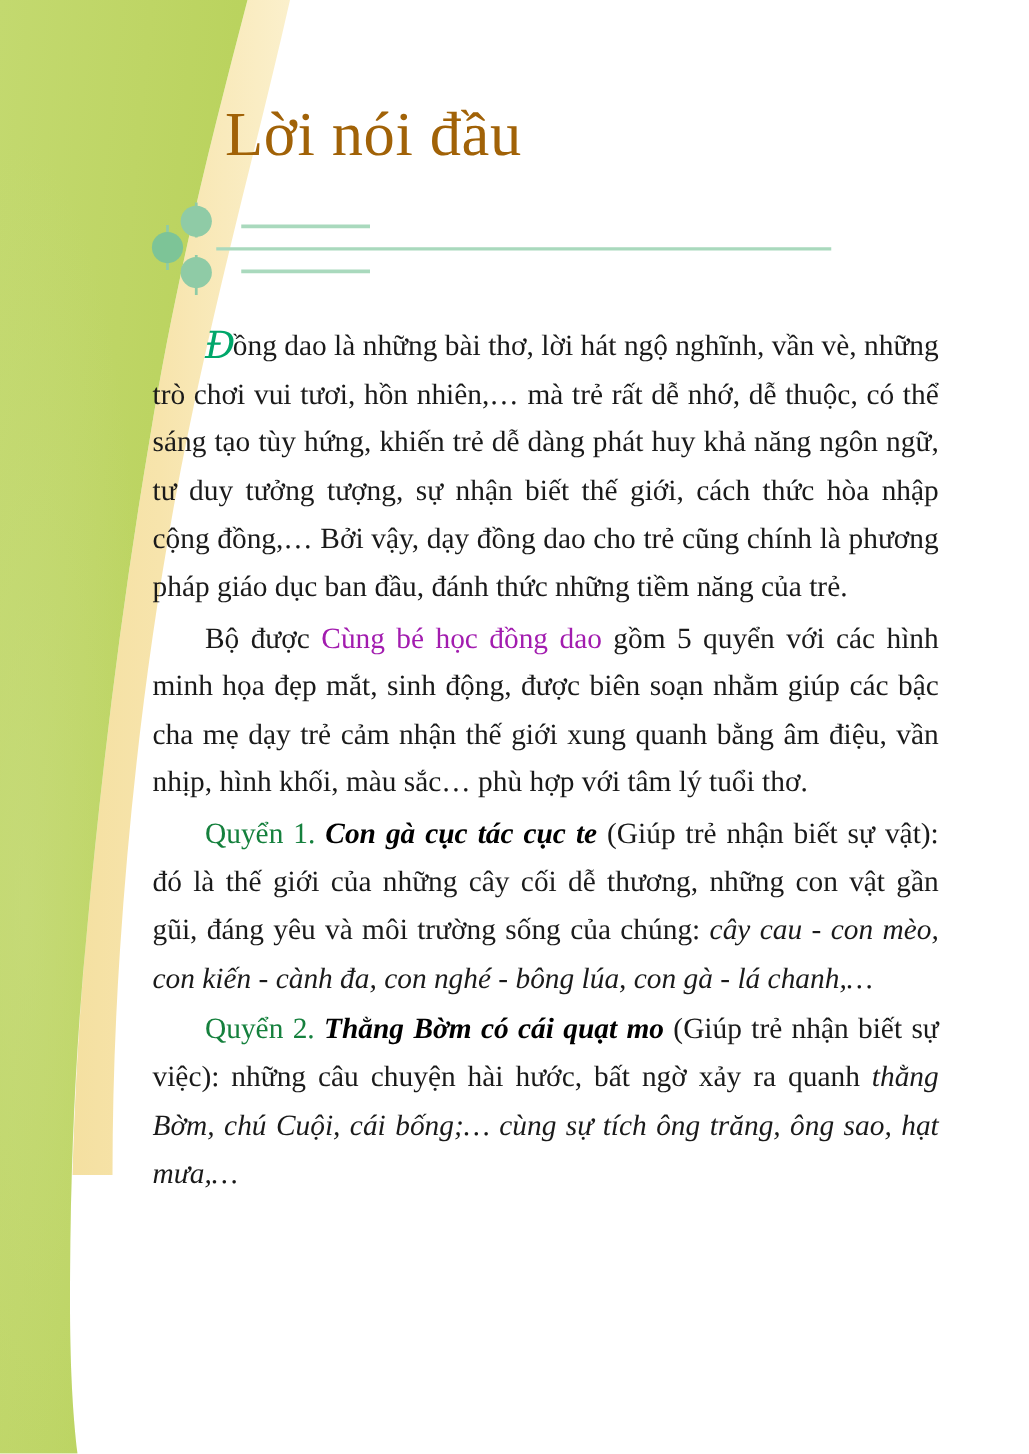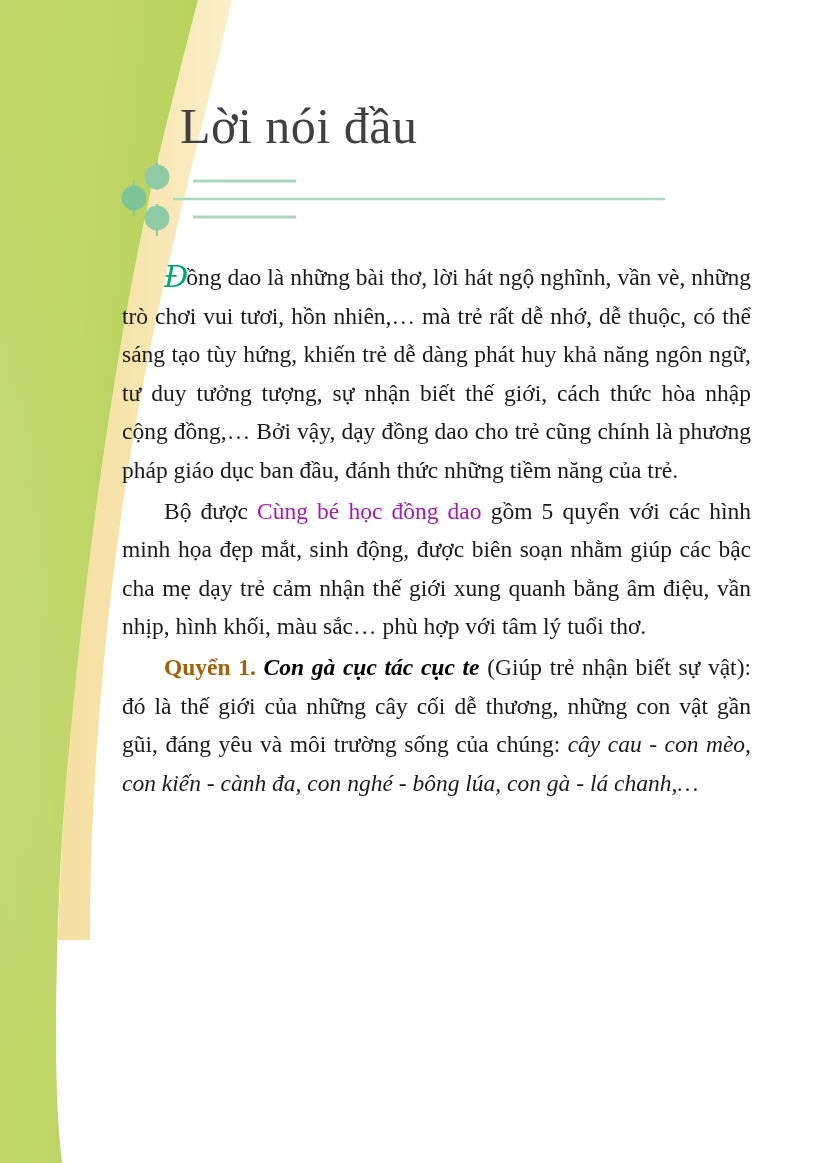--- a/index.html
+++ b/index.html
@@ -37,24 +37,23 @@
   }
 
   #page-title {
     position: absolute;
     left: 180px;
     top: 82px;
     font-family: "Liberation Serif", "DejaVu Serif", serif;
     font-size: 50px;
     line-height: 1;
     letter-spacing: 0.5px;
-    color: #404040;
+    color: #a16207;
     white-space: nowrap;
     font-weight: 400;
-    margin-top: 19px;
   }
 
   
   #ornament {
     position: absolute;
     left: 120px;
     top: 160px;
     width: 560px;
     height: 78px;
   }
@@ -89,22 +88,22 @@
     top: 2px;
     letter-spacing: -2px;
   }
 
   .accent-red {
     color: #a21caf;
     font-weight: normal;
   }
 
   .vol-label {
-    font-weight: bold;
-    color: #a16207;
+    font-weight: normal;
+    color: #15803d;
   }
 
   .book-title {
     font-weight: bold;
     font-style: italic;
     color: #000000;
   }
 
   .em-list {
     font-style: italic;
@@ -185,15 +184,16 @@
   </div>
 
   <div id="content">
 
     <p class="para"><span class="dropcap">Đ</span><span>ồng dao là những bài thơ, lời hát ngộ nghĩnh, vần vè, những trò chơi vui tươi, hồn nhiên,… mà trẻ rất dễ nhớ, dễ thuộc, có thể sáng tạo tùy hứng, khiến trẻ dễ dàng phát huy khả năng ngôn ngữ, tư duy tưởng tượng, sự nhận biết thế giới, cách thức hòa nhập cộng đồng,… Bởi vậy, dạy đồng dao cho trẻ cũng chính là phương pháp giáo dục ban đầu, đánh thức những tiềm năng của trẻ.</span></p>
 
     <p class="para"><span>Bộ được </span><span class="accent-red">Cùng bé học đồng dao</span><span> gồm 5 quyển với các hình minh họa đẹp mắt, sinh động, được biên soạn nhằm giúp các bậc cha mẹ dạy trẻ cảm nhận thế giới xung quanh bằng âm điệu, vần nhịp, hình khối, màu sắc… phù hợp với tâm lý tuổi thơ.</span></p>
 
     <p class="para"><span class="vol-label">Quyển 1.</span><span> </span><span class="book-title">Con gà cục tác cục te</span><span> (Giúp trẻ nhận biết sự vật): đó là thế giới của những cây cối dễ thương, những con vật gần gũi, đáng yêu và môi trường sống của chúng: </span><span class="em-list">cây cau - con mèo, con kiến - cành đa, con nghé - bông lúa, con gà - lá chanh,…</span></p>
 
+    <p class="para"><span class="vol-label">Quyển 2.</span><span> </span><span class="book-title">Thằng Bờm có cái quạt mo</span><span> (Giúp trẻ nhận biết sự việc): những câu chuyện hài hước, bất ngờ xảy ra quanh </span><span class="em-list">thằng Bờm, chú Cuội, cái bống;… cùng sự tích ông trăng, ông sao, hạt mưa,…</span></p>
 
   </div>
 </div>
 
 </body></html>

